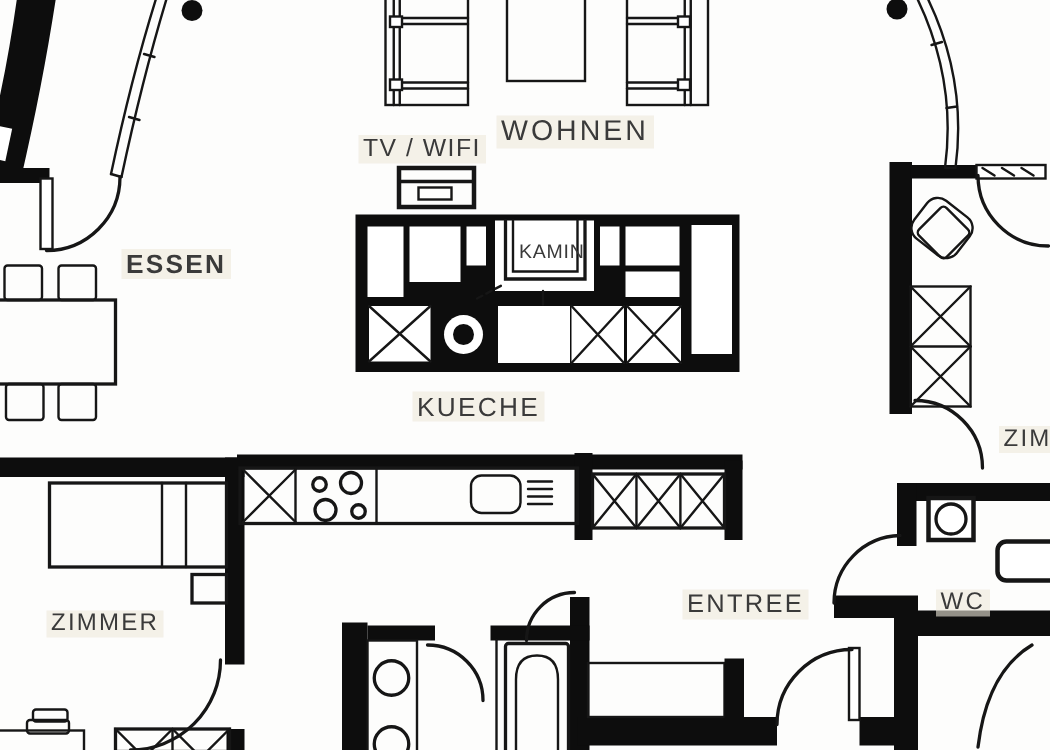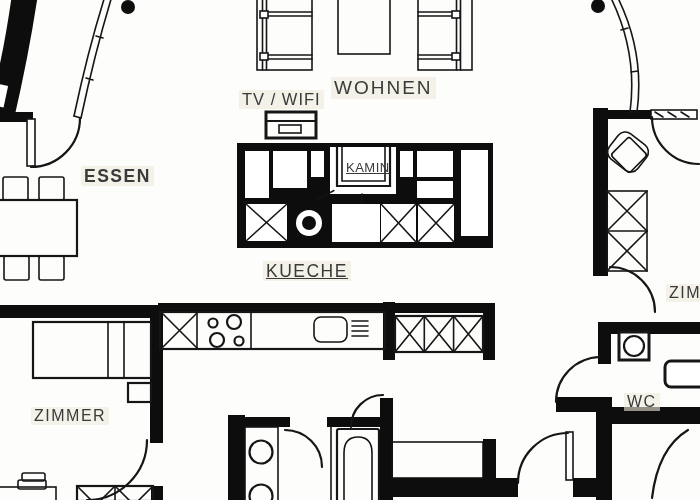--- a/index.html
+++ b/index.html
@@ -251,19 +251,20 @@
   <g>
     <rect class="ln t1" x="392" y="442" width="91" height="36"></rect>
     <rect class="wall" x="483" y="439" width="13" height="41"></rect>
   </g>
 
 </svg>
 
 <div class="lbl" style="left:81px;top:166px;font-size:17.5px;font-weight:bold;">ESSEN</div>
 <div class="lbl" style="left:331px;top:77px;font-size:19px;letter-spacing:2px;">WOHNEN</div>
 <div class="lbl" style="left:239px;top:90px;font-size:16.5px;letter-spacing:1px;">TV / WIFI</div>
-<div class="lbl" style="left:343px;top:161px;font-size:13px;letter-spacing:0.5px;background:transparent;text-decoration:underline;">KAMIN</div>
-<div class="lbl" style="left:263px;top:261px;font-size:17.5px;text-decoration:underline;">KUECHE</div>
+<div class="lbl" style="left:343px;top:161px;font-size:13px;letter-spacing:0.5px;background:transparent;">KAMIN</div>
+<div class="lbl" style="left:275px;top:261px;font-size:17.5px;">KUECHE</div>
 <div class="lbl" style="left:31px;top:407px;font-size:16px;">ZIMMER</div>
 <div class="lbl" style="left:666px;top:284px;font-size:16px;">ZIMMER</div>
 <div class="lbl" style="left:624px;top:369px;font-size:16px;margin-top:24px;">WC</div>
+<div class="lbl" style="left:455px;top:393px;font-size:17px;">ENTREE</div>
 
 </div>
 
 </body></html>

